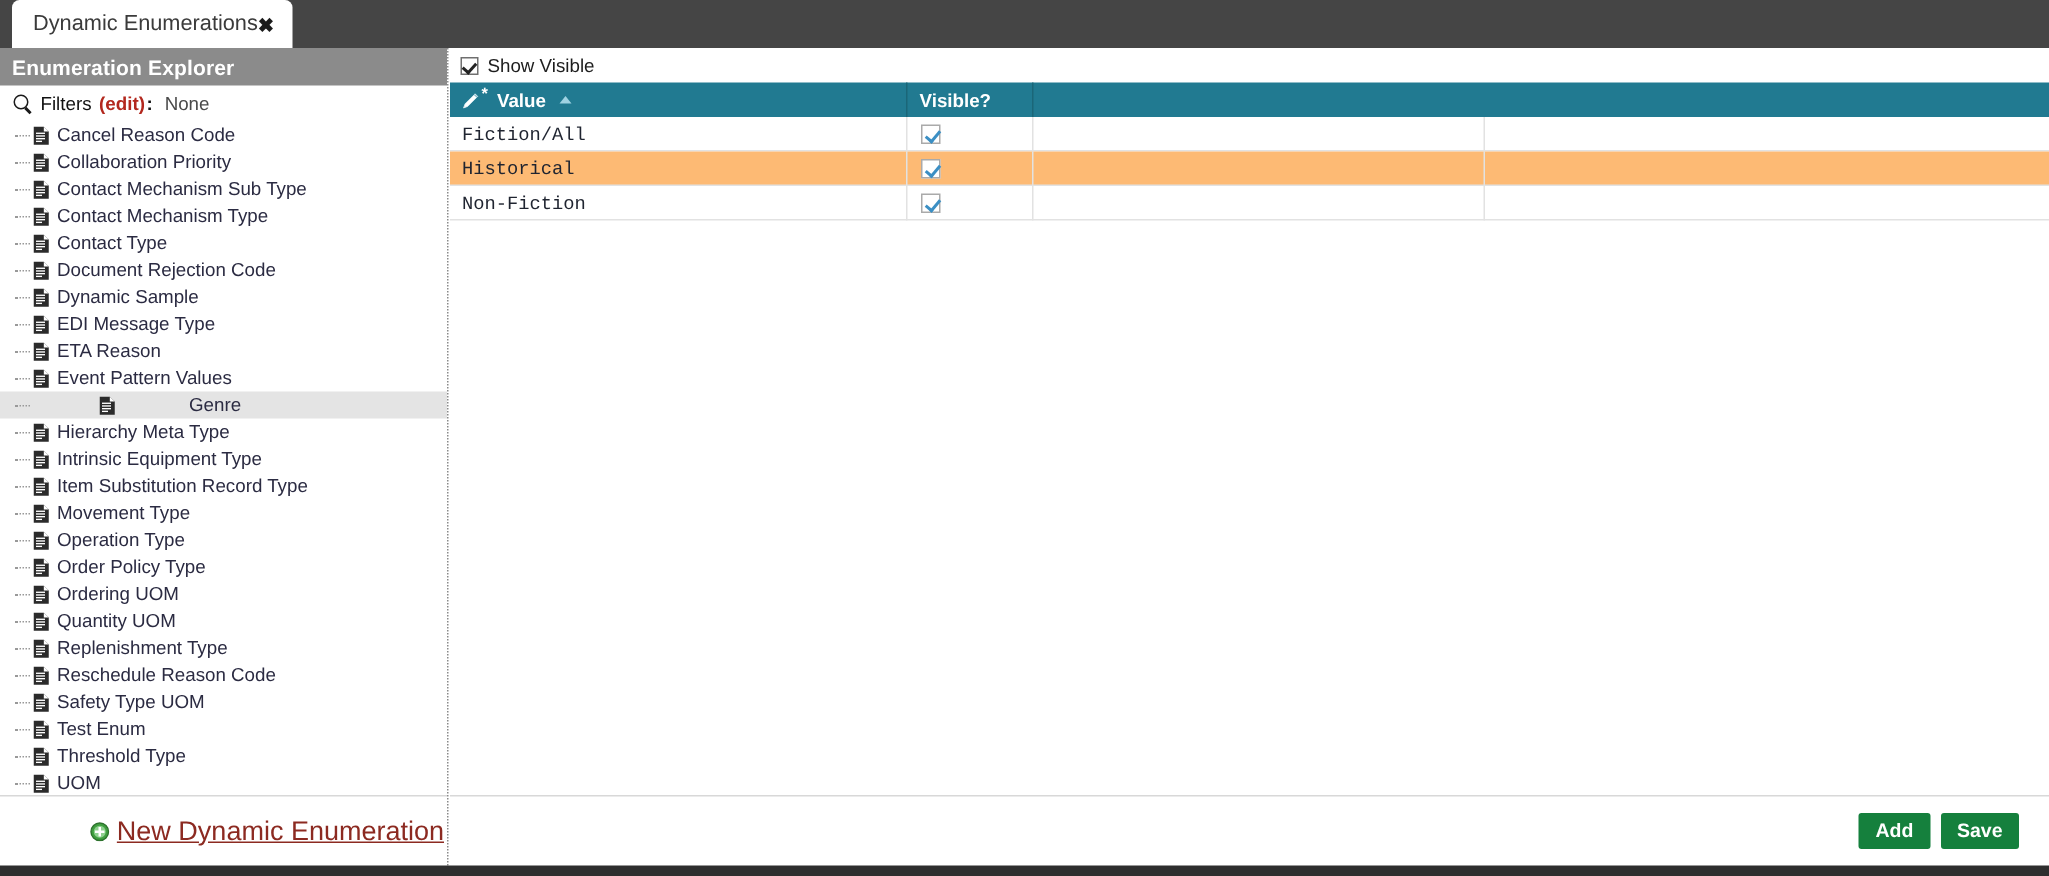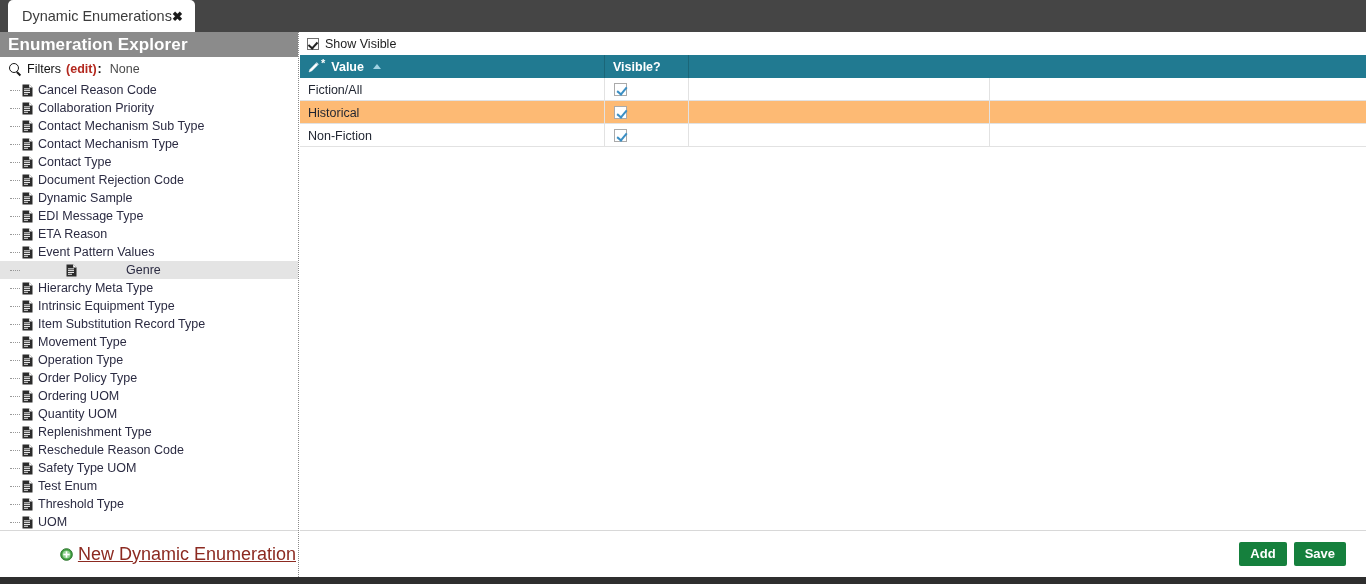--- a/index.html
+++ b/index.html
@@ -43,21 +43,21 @@
   #sidebar {
     position: absolute; left: 0; top: 32px;
     width: 299px; height: 545px;
     background: #ffffff;
     border-right: 1px dotted #8a8a8a;
   }
   #sidebar-header {
     height: 25px;
     background: #8b8b8b;
     color: #ffffff;
-    font-size: 17px;
+    font-size: 14px;
     font-weight: bold;
     display: flex; align-items: center;
     padding-left: 8px;
     letter-spacing: 0.1px;
   }
   #filters-row {
     height: 24px;
     display: flex; align-items: center;
     padding-left: 9px;
     font-size: 12.5px;
@@ -213,20 +213,21 @@
     border-right: 4.5px solid transparent;
     border-bottom: 5px solid #9fd2e2;
     margin-left: 4px;
   }
 
   .grid-row {
     display: flex;
     height: 23px;
     background: #ffffff;
     border-bottom: 1px solid #e2e2e2;
+    font-family: Liberation Mono, monospace;
   }
   .grid-row.alt { background: #fdba74; }
   .cell {
     display: flex; align-items: center;
     padding-left: 8px;
     font-size: 12.5px;
     color: #1f2430;
     border-right: 1px solid #e2e2e2;
     height: 23px;
     overflow: hidden;

